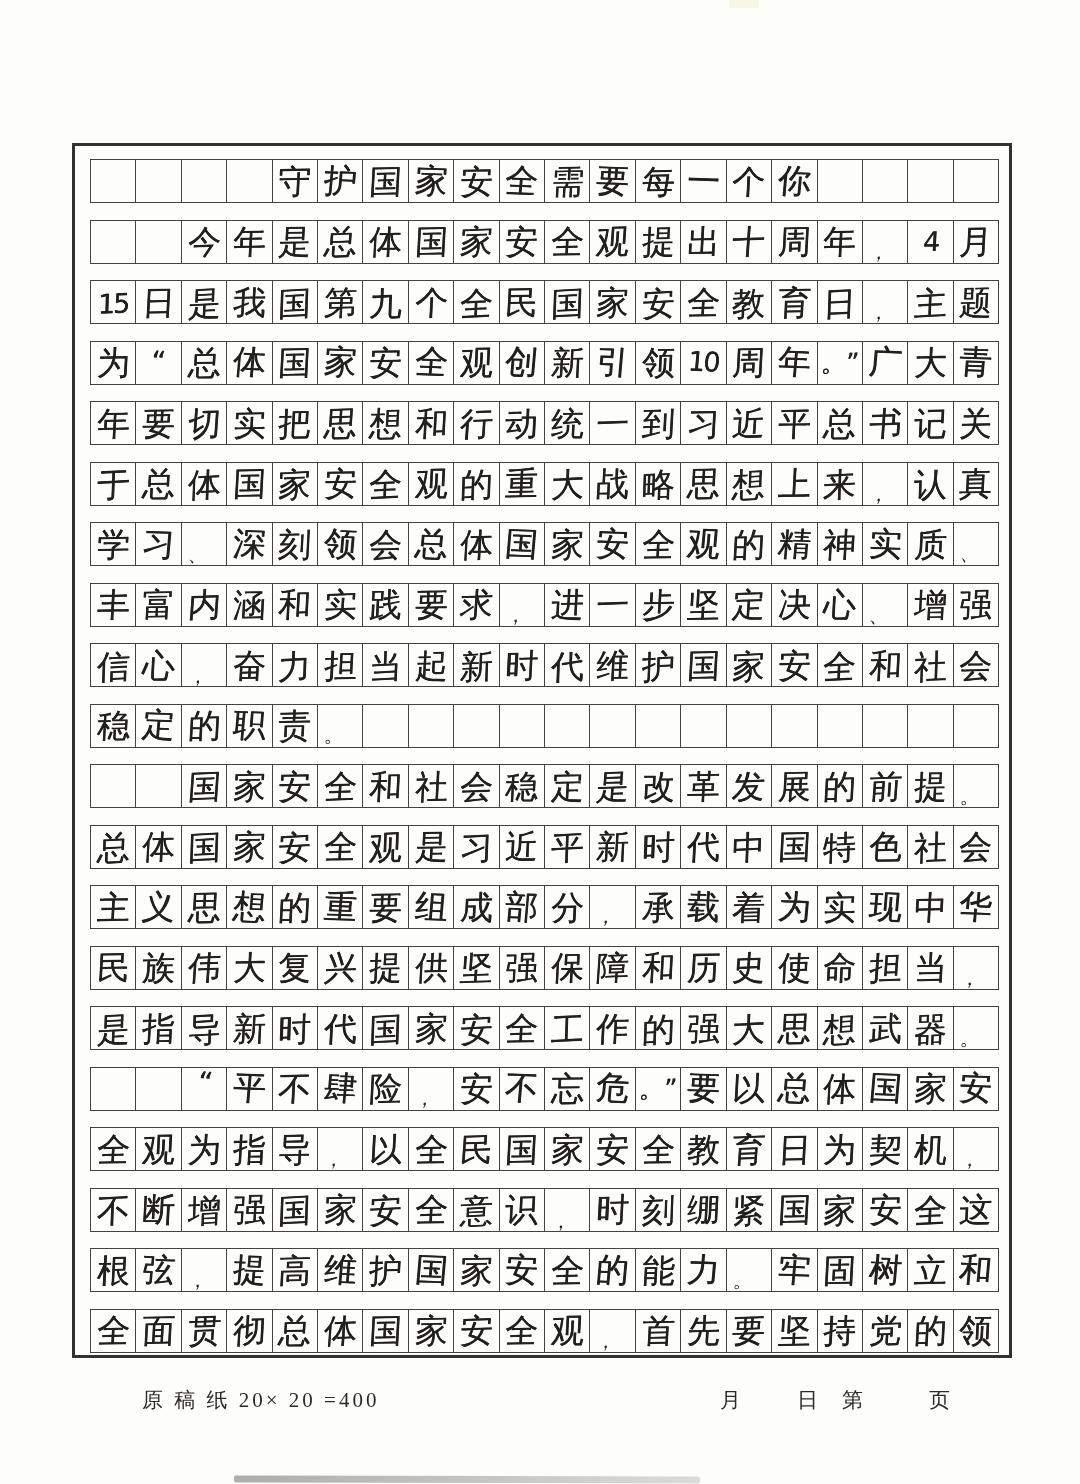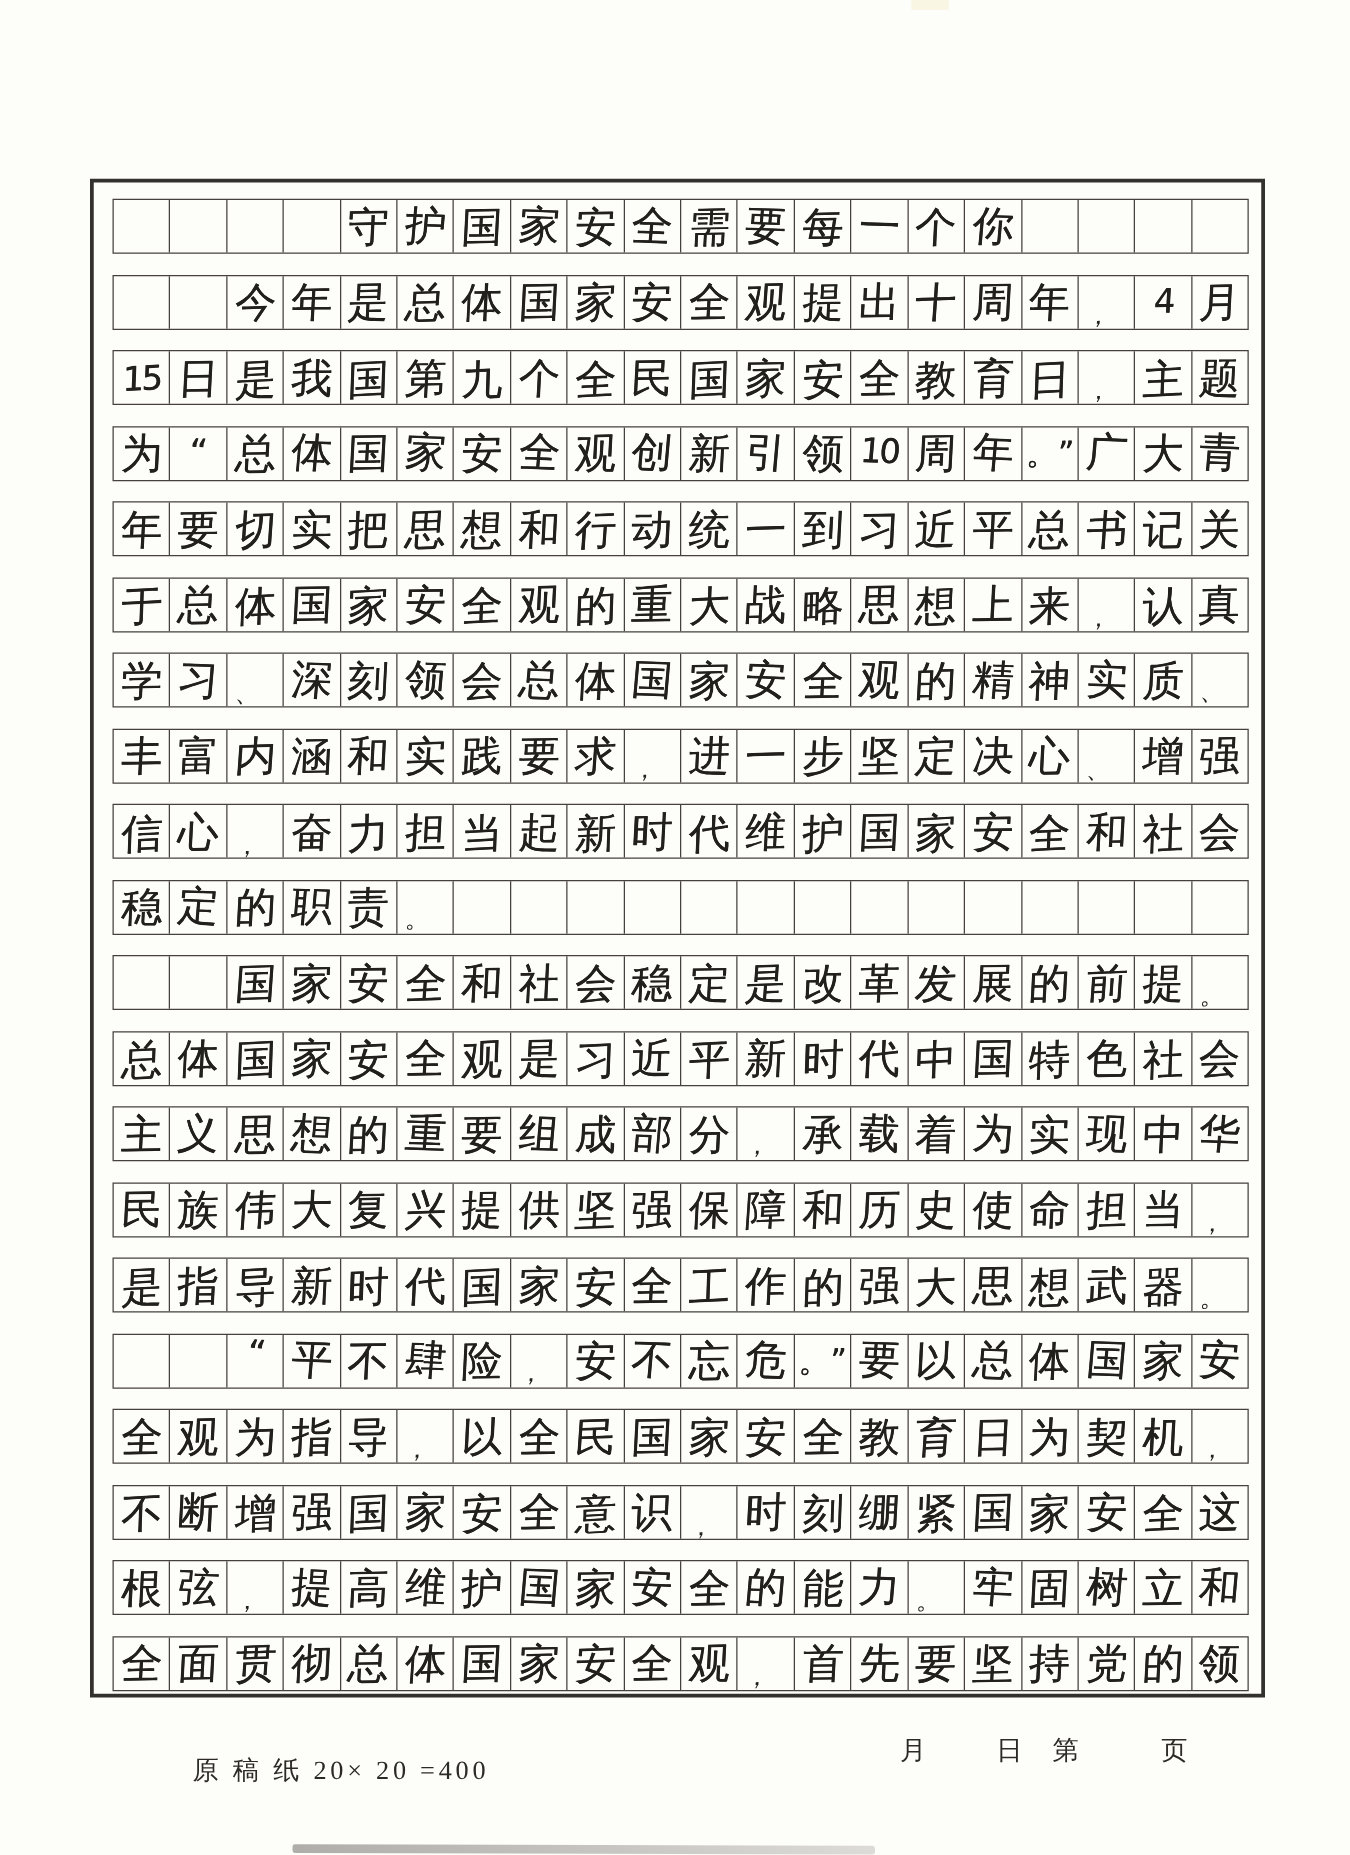--- a/index.html
+++ b/index.html
@@ -72,23 +72,22 @@
   
   .footer {
     position: absolute;
     left: 0; top: 1386px;
     width: 1080px; height: 30px;
     font-family: "Liberation Serif", serif;
     font-size: 21px;
     color: #2c2a27;
   }
   .footer-left {
-    position: absolute; left: 142px; top: 16px;
+    position: absolute; left: 142px; top: 0;
     letter-spacing: 3px;
-    margin-left: 12px;
   }
   .footer-right {
     position: absolute; left: 720px; top: 0;
     display: flex; align-items: baseline;
   }
   .footer-right span:nth-child(1) { margin-left: 0; }
   .footer-right span:nth-child(2) { margin-left: 56px; }
   .footer-right span:nth-child(3) { margin-left: 24px; }
   .footer-right span:nth-child(4) { margin-left: 66px; }
   

